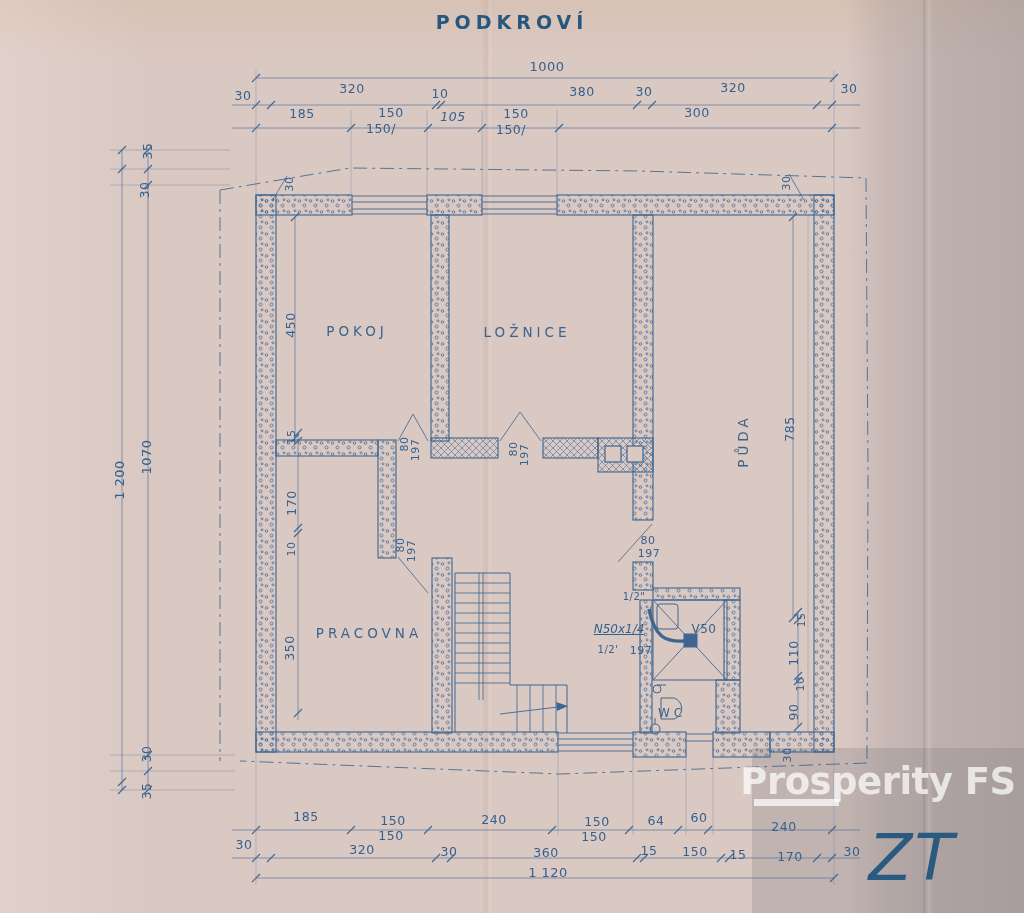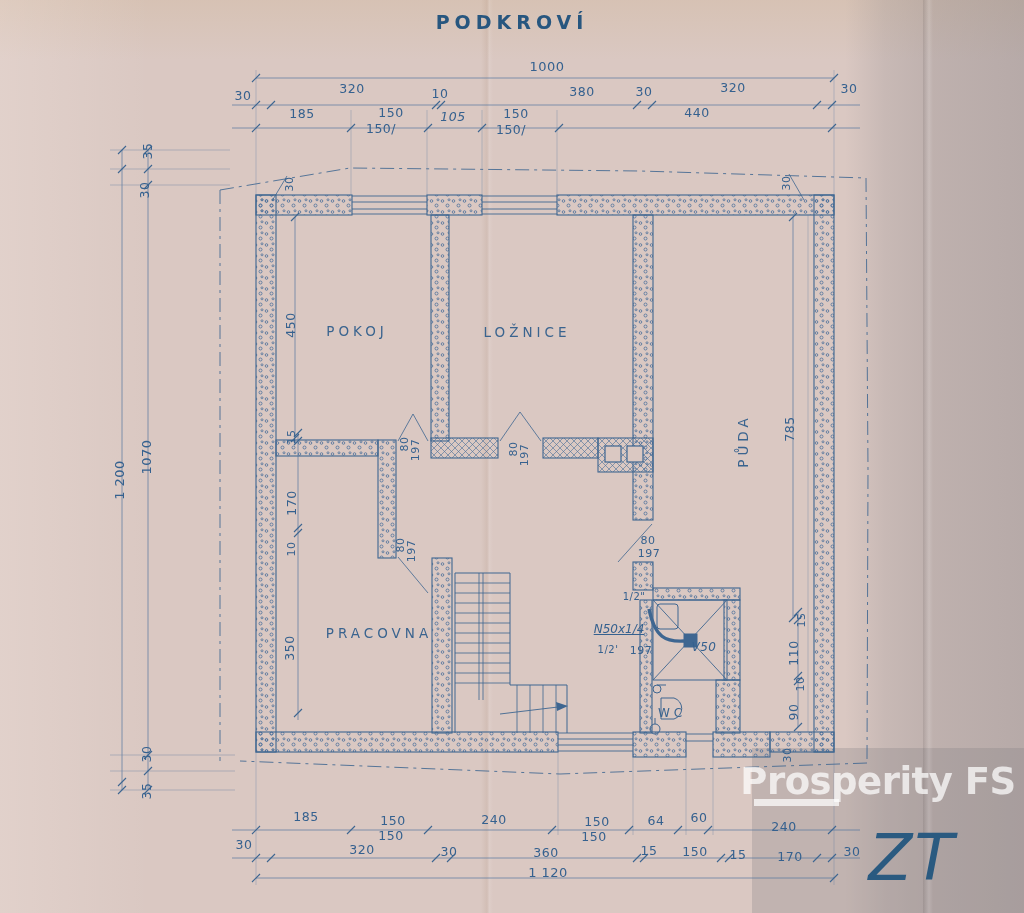--- a/index.html
+++ b/index.html
@@ -174,52 +174,52 @@
       <div class="lbl" style="left: 542px; top: 92px; transform: translate(-50%, -50%); margin-left: 40px;">380</div>
       <div class="lbl" style="left: 644px; top: 92px; transform: translate(-50%, -50%);">30</div>
       <div class="lbl" style="left: 733px; top: 88px; transform: translate(-50%, -50%);">320</div>
       <div class="lbl" style="left: 849px; top: 89px; transform: translate(-50%, -50%);">30</div>
       <div class="lbl" style="left: 302px; top: 114px; transform: translate(-50%, -50%);">185</div>
       <div class="lbl" style="left: 391px; top: 113px; transform: translate(-50%, -50%);">150</div>
       <div class="lbl" style="left: 381px; top: 129px; transform: translate(-50%, -50%);">150/</div>
       <div class="lbl" style="left: 453px; top: 117px; transform: translate(-50%, -50%); font-style: italic;">105</div>
       <div class="lbl" style="left: 516px; top: 114px; transform: translate(-50%, -50%);">150</div>
       <div class="lbl" style="left: 511px; top: 130px; transform: translate(-50%, -50%);">150/</div>
-      <div class="lbl" style="left: 697px; top: 113px; transform: translate(-50%, -50%);">440</div>
+      <div class="lbl" style="left: 697px; top: 113px; transform: translate(-50%, -50%);">300</div>
       <div class="lbl" style="left: 148px; top: 151px; transform: translate(-50%, -50%) rotate(-90deg);">35</div>
       <div class="lbl" style="left: 145px; top: 190px; transform: translate(-50%, -50%) rotate(-90deg);">30</div>
       <div class="lbl" style="left: 119px; top: 480px; font-size: 13px; transform: translate(-50%, -50%) rotate(-90deg);">1 200</div>
       <div class="lbl" style="left: 146px; top: 457px; font-size: 13px; transform: translate(-50%, -50%) rotate(-90deg);">1070</div>
       <div class="lbl" style="left: 147px; top: 754px; transform: translate(-50%, -50%) rotate(-90deg);">30</div>
       <div class="lbl" style="left: 147px; top: 791px; transform: translate(-50%, -50%) rotate(-90deg);">35</div>
       <div class="lbl" style="left: 289px; top: 184px; font-size: 11px; transform: translate(-50%, -50%) rotate(-90deg);">30</div>
       <div class="lbl" style="left: 786px; top: 183px; font-size: 11px; transform: translate(-50%, -50%) rotate(-90deg);">30</div>
       <div class="lbl" style="left: 291px; top: 325px; transform: translate(-50%, -50%) rotate(-90deg);">450</div>
       <div class="lbl room" style="left: 357px; top: 332px; transform: translate(-50%, -50%);">POKOJ</div>
       <div class="lbl room" style="left: 527px; top: 333px; transform: translate(-50%, -50%);">LOŽNICE</div>
       <div class="lbl room" style="left: 744px; top: 441px; transform: translate(-50%, -50%) rotate(-90deg);">PŮDA</div>
       <div class="lbl" style="left: 790px; top: 429px; transform: translate(-50%, -50%) rotate(-90deg);">785</div>
-      <div class="lbl room" style="left: 379px; top: 634px; transform: translate(-50%, -50%);">PRACOVNA</div>
+      <div class="lbl room" style="left: 369px; top: 634px; transform: translate(-50%, -50%);">PRACOVNA</div>
       <div class="lbl" style="left: 291px; top: 437px; font-size: 11px; transform: translate(-50%, -50%) rotate(-90deg);">15</div>
       <div class="lbl" style="left: 292px; top: 503px; transform: translate(-50%, -50%) rotate(-90deg);">170</div>
       <div class="lbl" style="left: 291px; top: 549px; font-size: 11px; transform: translate(-50%, -50%) rotate(-90deg);">10</div>
       <div class="lbl" style="left: 290px; top: 648px; transform: translate(-50%, -50%) rotate(-90deg);">350</div>
       <div class="lbl" style="left: 404px; top: 444px; font-size: 11px; transform: translate(-50%, -50%) rotate(-90deg);">80</div>
       <div class="lbl" style="left: 415px; top: 450px; font-size: 11px; transform: translate(-50%, -50%) rotate(-90deg);">197</div>
       <div class="lbl" style="left: 513px; top: 449px; font-size: 11px; transform: translate(-50%, -50%) rotate(-90deg);">80</div>
       <div class="lbl" style="left: 524px; top: 455px; font-size: 11px; transform: translate(-50%, -50%) rotate(-90deg);">197</div>
       <div class="lbl" style="left: 400px; top: 545px; font-size: 11px; transform: translate(-50%, -50%) rotate(-90deg);">80</div>
       <div class="lbl" style="left: 411px; top: 551px; font-size: 11px; transform: translate(-50%, -50%) rotate(-90deg);">197</div>
       <div class="lbl" style="left: 648px; top: 540px; font-size: 11px; transform: translate(-50%, -50%);">80</div>
       <div class="lbl" style="left: 649px; top: 553px; font-size: 11px; transform: translate(-50%, -50%);">197</div>
       <div class="lbl" style="left: 634px; top: 597px; font-size: 10px; transform: translate(-50%, -50%);">1/2"</div>
       <div class="lbl pipe" style="left: 619px; top: 629px; font-size: 12px; transform: translate(-50%, -50%);">N50x1/4</div>
       <div class="lbl" style="left: 608px; top: 650px; font-size: 10px; transform: translate(-50%, -50%);">1/2'</div>
       <div class="lbl" style="left: 641px; top: 650px; font-size: 11px; transform: translate(-50%, -50%);">197</div>
-      <div class="lbl" style="left: 704px; top: 647px; font-size: 12px; transform: translate(-50%, -50%); font-style: italic;">V50</div>
+      <div class="lbl" style="left: 704px; top: 629px; font-size: 12px; transform: translate(-50%, -50%);">V50</div>
       <div class="lbl room" style="left: 672px; top: 713px; font-size: 12px; transform: translate(-50%, -50%);">WC</div>
       <div class="lbl" style="left: 801px; top: 620px; font-size: 11px; transform: translate(-50%, -50%) rotate(-90deg);">15</div>
       <div class="lbl" style="left: 794px; top: 653px; transform: translate(-50%, -50%) rotate(-90deg);">110</div>
       <div class="lbl" style="left: 800px; top: 684px; font-size: 11px; transform: translate(-50%, -50%) rotate(-90deg);">10</div>
       <div class="lbl" style="left: 794px; top: 712px; transform: translate(-50%, -50%) rotate(-90deg);">90</div>
       <div class="lbl" style="left: 787px; top: 755px; font-size: 11px; transform: translate(-50%, -50%) rotate(-90deg);">30</div>
       <div class="lbl" style="left: 306px; top: 817px; transform: translate(-50%, -50%);">185</div>
       <div class="lbl" style="left: 393px; top: 821px; transform: translate(-50%, -50%);">150</div>
       <div class="lbl" style="left: 391px; top: 836px; transform: translate(-50%, -50%);">150</div>
       <div class="lbl" style="left: 494px; top: 820px; transform: translate(-50%, -50%);">240</div>

